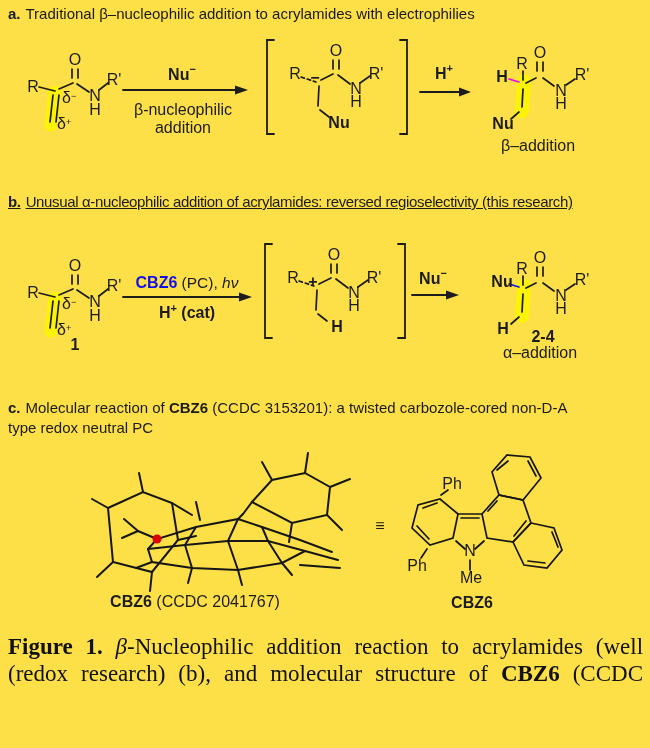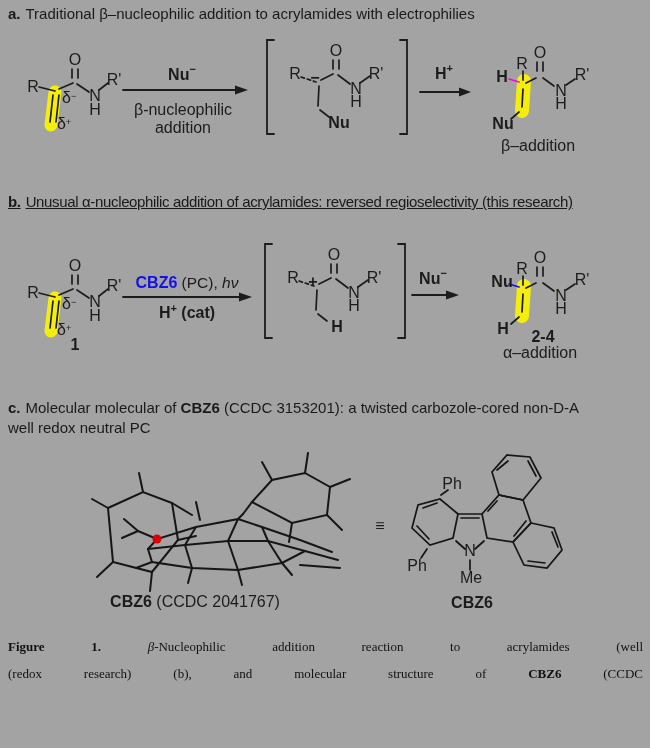--- a/index.html
+++ b/index.html
@@ -1,40 +1,40 @@
 <!DOCTYPE html>
 <html><head>
 <meta charset="utf-8">
 <style>
   html,body{margin:0;padding:0;background:#ffffff;}
-  #page{position:relative;width:650px;height:748px;background:#a3a3a3;overflow:hidden;
+  #page{position:relative;width:650px;height:748px;background:#fde047;overflow:hidden;
         font-family:"Liberation Sans","DejaVu Sans",sans-serif;color:#1a1a1a;}
   .hdr{position:absolute;left:8px;font-size:15px;white-space:nowrap;}
   .hdr .pl{font-weight:bold;margin-right:5px;}
   .tight{letter-spacing:-0.35px;text-decoration:underline;}
   svg{position:absolute;left:0;top:0;}
   svg text{font-family:"Liberation Sans","DejaVu Sans",sans-serif;fill:#1c1c1c;font-size:16px;}
   .cap{position:absolute;left:8px;width:635px;font-family:"Liberation Serif","DejaVu Serif",serif;
-       font-size:13px;line-height:26.5px;color:#111;}
+       font-size:23px;line-height:26.5px;color:#111;}
   .cap-line{text-align:justify;text-align-last:justify;}
   .cap-line.last{text-align-last:left;}
   .b{font-weight:bold;}
   .i{font-style:italic;}
 </style>
 </head>
 <body>
 
 <div id="page">
 
   <div class="hdr" style="top:5px;"><span class="pl">a.</span><span>Traditional β–nucleophilic addition to acrylamides with electrophilies</span></div>
 
   <div class="hdr tight" style="top:193px;"><span class="pl">b.</span><span>Unusual α-nucleophilic addition of acrylamides: reversed regioselectivity (this research)</span></div>
 
-  <div class="hdr" style="top:399px;"><span class="pl">c.</span><span>Molecular molecular of </span><span class="b">CBZ6</span><span> (CCDC 3153201): a twisted carbozole-cored non-D-A</span></div>
-  <div class="hdr" style="top:419px;"><span>well redox neutral PC</span></div>
+  <div class="hdr" style="top:399px;"><span class="pl">c.</span><span>Molecular reaction of </span><span class="b">CBZ6</span><span> (CCDC 3153201): a twisted carbozole-cored non-D-A</span></div>
+  <div class="hdr" style="top:419px;"><span>type redox neutral PC</span></div>
 
   <svg width="650" height="748" viewBox="0 0 650 748">
 
     <g stroke-linecap="round">
 
       <g transform="translate(25,52)">
         <line x1="30" y1="40" x2="26" y2="73" stroke="#fdf501" stroke-width="13" opacity="0.92"></line>
         <g stroke="#1c1c1c" stroke-width="1.7">
           <line x1="14" y1="35" x2="30" y2="39"></line>
           <line x1="28" y1="43" x2="25" y2="70"></line>

